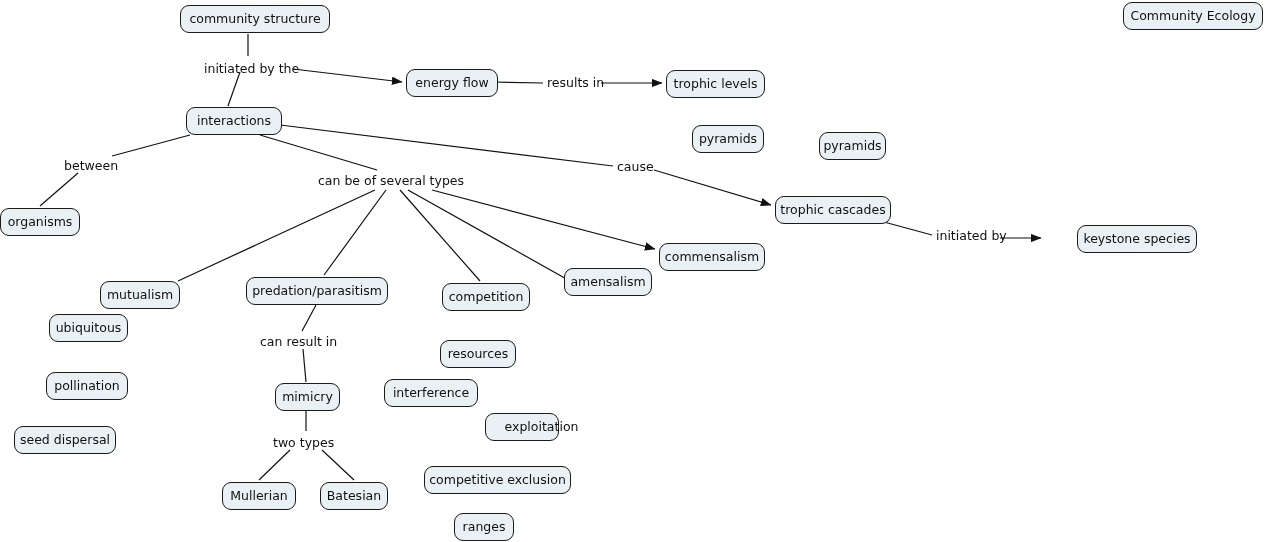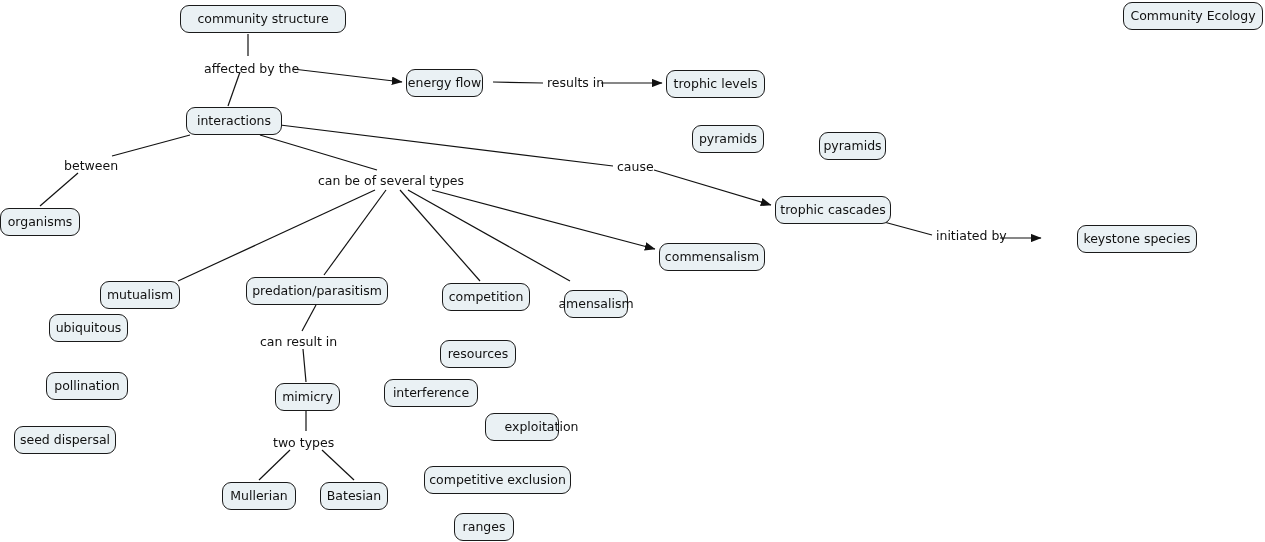--- a/index.html
+++ b/index.html
@@ -80,48 +80,48 @@
         <line x1="1000" y1="238" x2="1041" y2="238" stroke="#111111" stroke-width="1.2" marker-end="url(#arrowhead)"></line>
         <line x1="316" y1="305" x2="302" y2="331" stroke="#111111" stroke-width="1.2"></line>
         <line x1="303" y1="349" x2="306" y2="382" stroke="#111111" stroke-width="1.2"></line>
         <line x1="306" y1="411" x2="306" y2="431" stroke="#111111" stroke-width="1.2"></line>
         <line x1="290" y1="450" x2="259" y2="480" stroke="#111111" stroke-width="1.2"></line>
         <line x1="322" y1="450" x2="354" y2="480" stroke="#111111" stroke-width="1.2"></line>
       </g>
   </svg>
   <div id="node-layer">
       <div class="node" style="left: 1123px; top: 2px; width: 140px;">Community Ecology</div>
-      <div class="node" style="left: 180px; top: 5px; width: 166px;">community structure</div>
-      <div class="node" style="left: 406px; top: 69px; width: 77px;">energy flow</div>
+      <div class="node" style="left: 180px; top: 5px; width: 150px;">community structure</div>
+      <div class="node" style="left: 406px; top: 69px; width: 92px;">energy flow</div>
       <div class="node" style="left: 666px; top: 70px; width: 99px;">trophic levels</div>
       <div class="node" style="left: 186px; top: 107px; width: 96px;">interactions</div>
       <div class="node" style="left: 692px; top: 125px; width: 72px;">pyramids</div>
       <div class="node" style="left: 819px; top: 132px; width: 67px;">pyramids</div>
       <div class="node" style="left: 775px; top: 196px; width: 116px;">trophic cascades</div>
       <div class="node" style="left: 0px; top: 208px; width: 80px;">organisms</div>
       <div class="node" style="left: 1045px; top: 225px; width: 120px; margin-left: 32px;">keystone species</div>
       <div class="node" style="left: 659px; top: 243px; width: 106px;">commensalism</div>
       <div class="node" style="left: 246px; top: 277px; width: 142px;">predation/parasitism</div>
       <div class="node" style="left: 100px; top: 281px; width: 80px;">mutualism</div>
       <div class="node" style="left: 442px; top: 283px; width: 88px;">competition</div>
-      <div class="node" style="left: 564px; top: 290px; width: 64px;">amensalism</div>
+      <div class="node" style="left: 564px; top: 268px; width: 88px;">amensalism</div>
       <div class="node" style="left: 49px; top: 314px; width: 79px;">ubiquitous</div>
       <div class="node" style="left: 440px; top: 340px; width: 76px;">resources</div>
       <div class="node" style="left: 20px; top: 372px; width: 82px; margin-left: 26px;">pollination</div>
       <div class="node" style="left: 384px; top: 379px; width: 94px;">interference</div>
       <div class="node" style="left: 275px; top: 383px; width: 65px;">mimicry</div>
       <div class="node" style="left: 485px; top: 413px; width: 74px; padding-left: 48px;">exploitation</div>
       <div class="node" style="left: 14px; top: 426px; width: 102px;">seed dispersal</div>
       <div class="node" style="left: 424px; top: 466px; width: 147px;">competitive exclusion</div>
       <div class="node" style="left: 222px; top: 482px; width: 74px;">Mullerian</div>
       <div class="node" style="left: 320px; top: 482px; width: 68px;">Batesian</div>
       <div class="node" style="left: 454px; top: 513px; width: 60px;">ranges</div>
     </div>
   <div id="edge-label-layer">
-      <div class="edge-label" style="left: 204px; top: 63px;">affected by the</div>
+      <div class="edge-label" style="left: 204px; top: 63px;">initiated by the</div>
       <div class="edge-label" style="left: 547px; top: 77px;">results in</div>
       <div class="edge-label" style="left: 64px; top: 160px;">between</div>
       <div class="edge-label" style="left: 617px; top: 161px;">cause</div>
       <div class="edge-label" style="left: 318px; top: 175px;">can be of several types</div>
       <div class="edge-label" style="left: 936px; top: 230px;">initiated by</div>
       <div class="edge-label" style="left: 260px; top: 336px;">can result in</div>
       <div class="edge-label" style="left: 273px; top: 437px;">two types</div>
     </div>
 </div>
 

